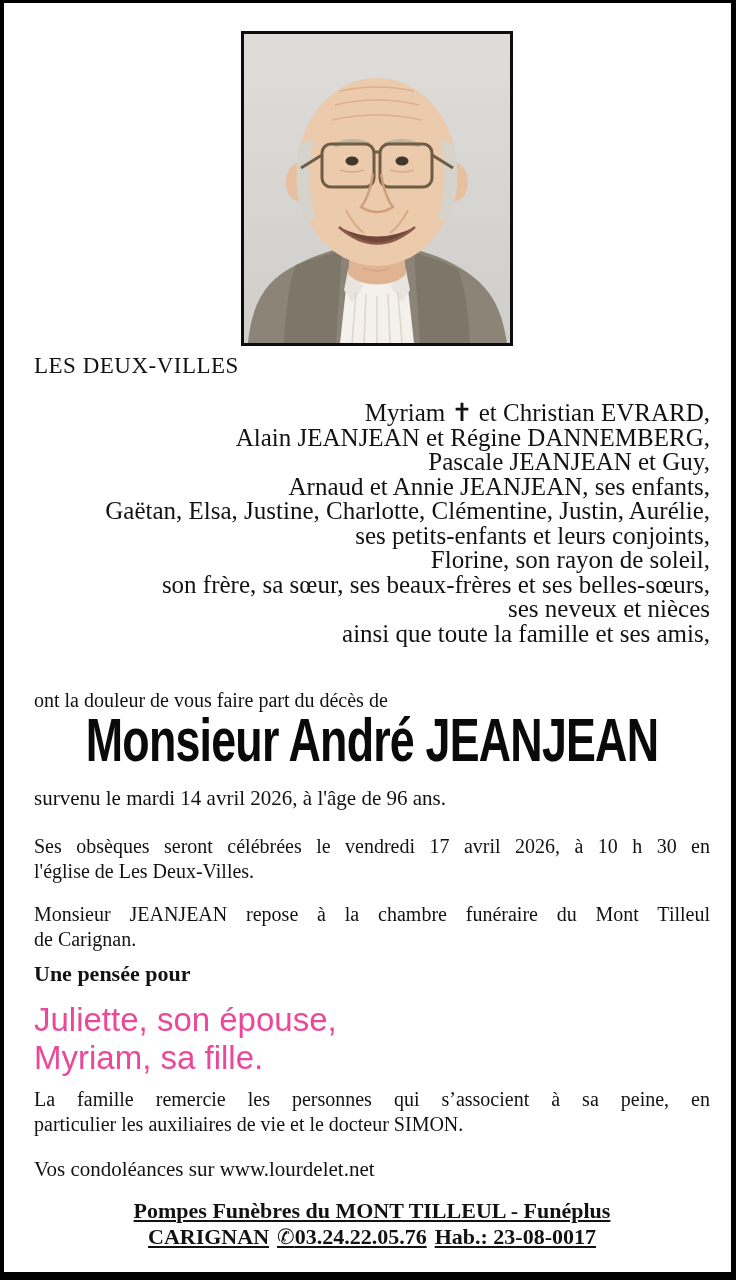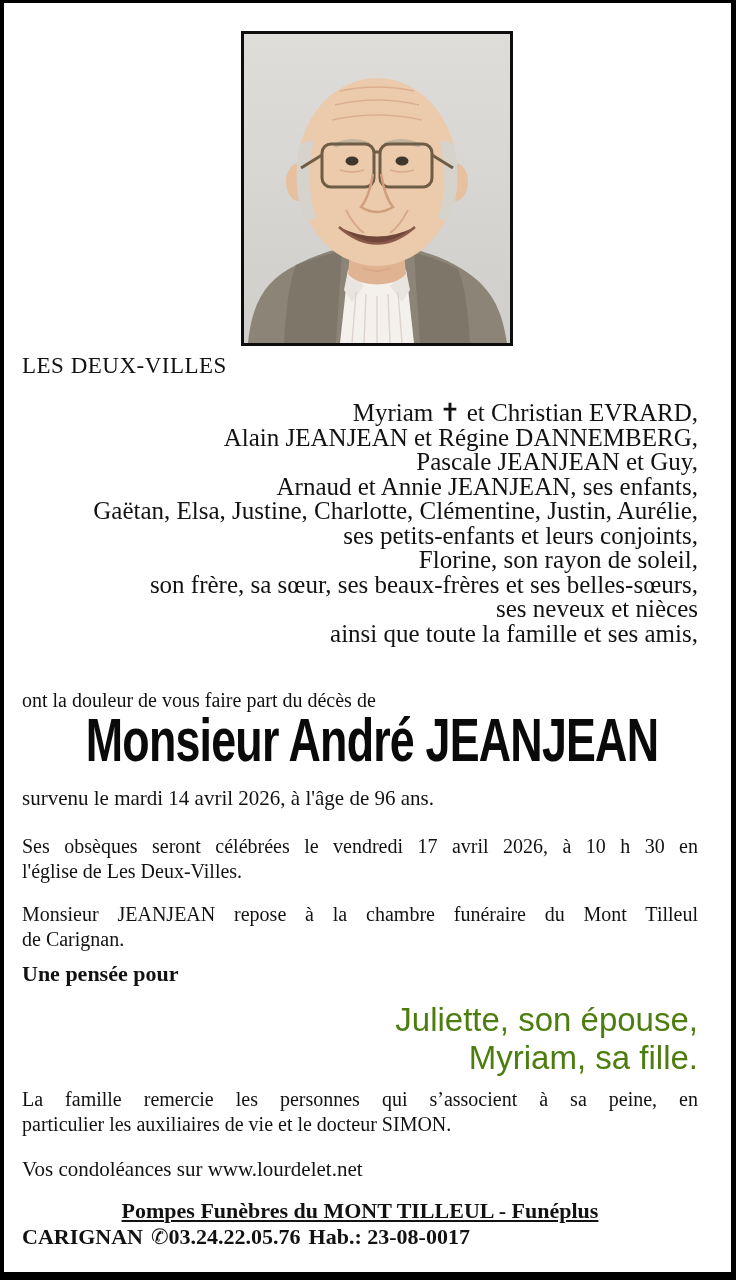--- a/index.html
+++ b/index.html
@@ -10,21 +10,21 @@
     box-sizing: border-box;
     background: #ffffff;
     border-top: 3px solid #000;
     border-left: 4px solid #000;
     border-right: 5px solid #000;
     border-bottom: 8px solid #000;
     font-family: "Liberation Serif", "DejaVu Serif", serif;
     color: #121212;
     overflow: hidden;
   }
-  .abs { position: absolute; left: 18px; width: 676px; }
+  .abs { position: absolute; left: 30px; width: 676px; }
 
   
   .photo-frame {
     position: absolute;
     left: 237px; top: 28px;
     width: 266px; height: 309px;
     border: 3px solid #0d0d0d;
     background: #d9d8d4;
     overflow: hidden;
   }
@@ -45,28 +45,28 @@
     transform: scale(0.80, 1.08);
     transform-origin: 50% 50%;
     white-space: nowrap;
     color: #0a0a0a;
   }
   .death     { top: 783px; font-size: 21px; }
   .funeral   { top: 831px; font-size: 20px; line-height: 24.5px; }
   .repose    { top: 899px; font-size: 20px; line-height: 24.5px; }
   .tribute-intro { top: 958px; font-size: 22px; font-weight: bold; }
   .tribute {
-    top: 998px; text-align: right;
+    top: 998px; text-align: left;
     font-family: "Liberation Sans", "DejaVu Sans", sans-serif;
-    font-size: 33px; line-height: 38px; color: #4d7c0f;
+    font-size: 33px; line-height: 38px; color: #ec4899;
   }
   .thanks    { top: 1084px; font-size: 20px; line-height: 24.5px; }
   .condolences { top: 1154px; font-size: 21px; }
   .footer1   { top: 1195px; text-align: center; font-weight: bold; font-size: 22px; text-decoration: underline; }
-  .footer2   { top: 1221px; text-align: left; font-weight: bold; font-size: 22px; }
+  .footer2   { top: 1221px; text-align: center; font-weight: bold; font-size: 22px; text-decoration: underline; }
   .footer2 .city   { margin-right: 8px; }
   .footer2 .phone-glyph { font-family: "DejaVu Sans", sans-serif; font-weight: normal; font-size: 21px; }
   .footer2 .license { margin-left: 8px; }
 
   .just-first { text-align: justify; text-align-last: justify; }
 </style>
 </head>
 <body>
 
 <div class="page">

